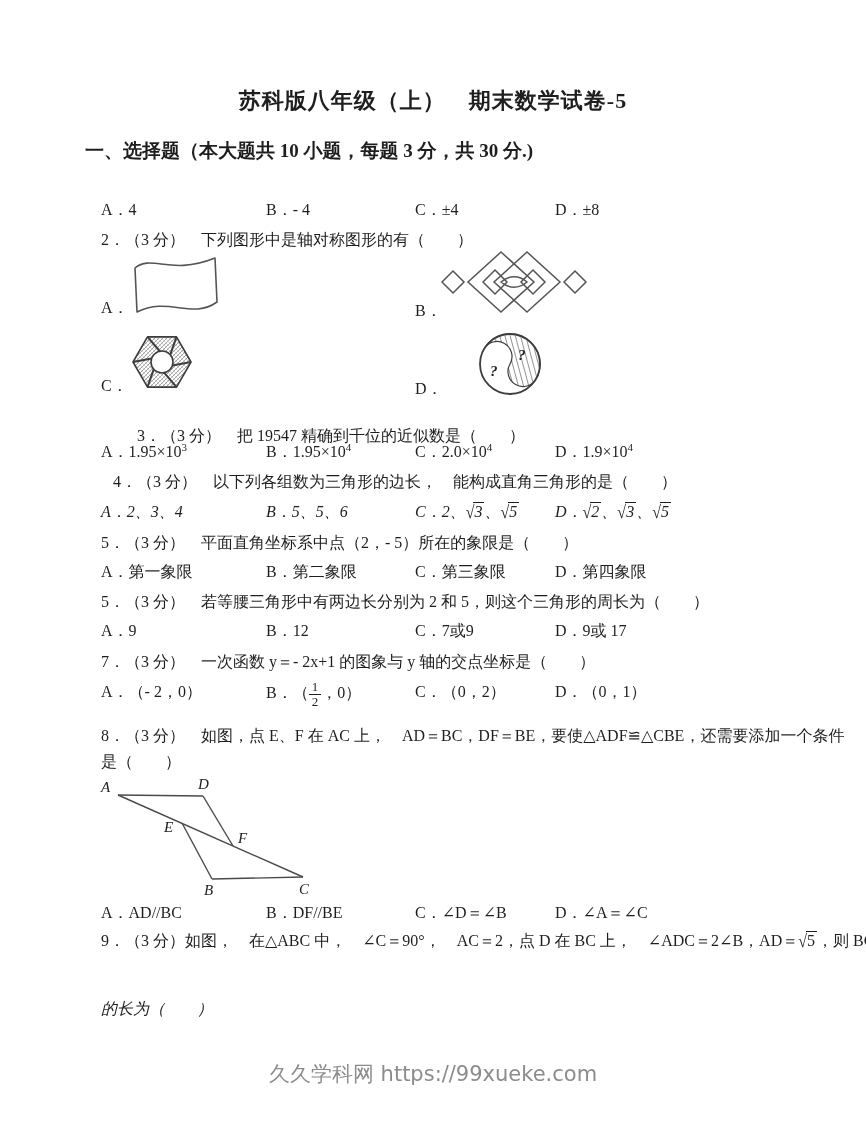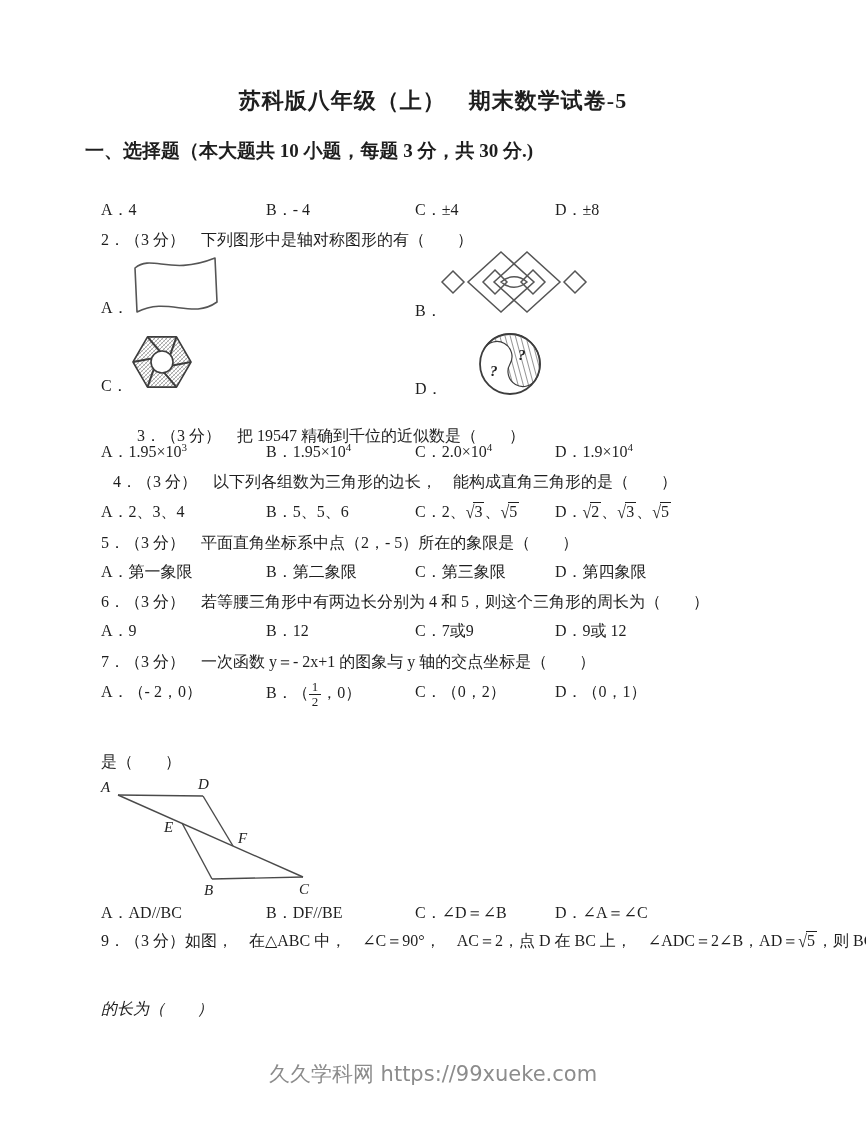--- a/index.html
+++ b/index.html
@@ -99,51 +99,52 @@
 
   <div class="line" style="top:424px; left:101px;margin-left:36px;">3．（3 分）　把 19547 精确到千位的近似数是（　　）</div>
   <div class="opts" style="top:440px;">
     <span class="opt oa"><span>A．1.95×10</span><sup>3</sup></span>
     <span class="opt ob"><span>B．1.95×10</span><sup>4</sup></span>
     <span class="opt oc"><span>C．2.0×10</span><sup>4</sup></span>
     <span class="opt od"><span>D．1.9×10</span><sup>4</sup></span>
   </div>
 
   <div class="line" style="top:470px; left:113px;">4．（3 分）　以下列各组数为三角形的边长，　能构成直角三角形的是（　　）</div>
-  <div class="opts" style="top:500px;">
+  <div class="opts" style="top:500px;font-style:italic;">
     <span class="opt oa">A．2、3、4</span>
     <span class="opt ob">B．5、5、6</span>
     <span class="opt oc"><span>C．2、</span><span class="sqrt"><span class="rad">√</span><span class="vin">3</span></span><span>、</span><span class="sqrt"><span class="rad">√</span><span class="vin">5</span></span></span>
     <span class="opt od"><span>D．</span><span class="sqrt"><span class="rad">√</span><span class="vin">2</span></span><span>、</span><span class="sqrt"><span class="rad">√</span><span class="vin">3</span></span><span>、</span><span class="sqrt"><span class="rad">√</span><span class="vin">5</span></span></span>
   </div>
 
   <div class="line" style="top:531px; left:101px;">5．（3 分）　平面直角坐标系中点（2，- 5）所在的象限是（　　）</div>
   <div class="opts" style="top:560px;text-decoration:underline;">
     <span class="opt oa">A．第一象限</span>
     <span class="opt ob">B．第二象限</span>
     <span class="opt oc">C．第三象限</span>
     <span class="opt od">D．第四象限</span>
   </div>
 
-  <div class="line" style="top:590px; left:101px;">6．（3 分）　若等腰三角形中有两边长分别为 4 和 5，则这个三角形的周长为（　　）</div>
+  <div class="line" style="top:590px; left:101px;">5．（3 分）　若等腰三角形中有两边长分别为 2 和 5，则这个三角形的周长为（　　）</div>
   <div class="opts" style="top:619px;">
     <span class="opt oa">A．9</span>
     <span class="opt ob">B．12</span>
     <span class="opt oc">C．7或9</span>
-    <span class="opt od">D．9或 12</span>
+    <span class="opt od">D．9或 17</span>
   </div>
 
   <div class="line" style="top:650px; left:101px;">7．（3 分）　一次函数 y＝- 2x+1 的图象与 y 轴的交点坐标是（　　）</div>
   <div class="opts" style="top:680px;">
     <span class="opt oa">A．（- 2，0）</span>
     <span class="opt ob"><span>B．（</span><span class="frac"><span class="num">1</span><span class="den">2</span></span><span>，0）</span></span>
     <span class="opt oc">C．（0，2）</span>
     <span class="opt od">D．（0，1）</span>
   </div>
 
+  <div class="line" style="top:724px; left:101px;">8．（3 分）　如图，点 E、F 在 AC 上，　AD＝BC，DF＝BE，要使△ADF≌△CBE，还需要添加一个条件</div>
   <div class="line" style="top:750px; left:101px;">是（　　）</div>
 
   <svg style="left:98px; top:776px;" width="235" height="122" viewBox="0 0 235 122">
     <g stroke="#4a4a4a" stroke-width="1.4" fill="none" stroke-linejoin="round">
       <line x1="20" y1="19" x2="105" y2="20"></line>
       <line x1="20" y1="19" x2="205" y2="101"></line>
       <line x1="105" y1="20" x2="135" y2="70"></line>
       <line x1="84" y1="47" x2="114" y2="103"></line>
       <line x1="114" y1="103" x2="205" y2="101"></line>
     </g>

